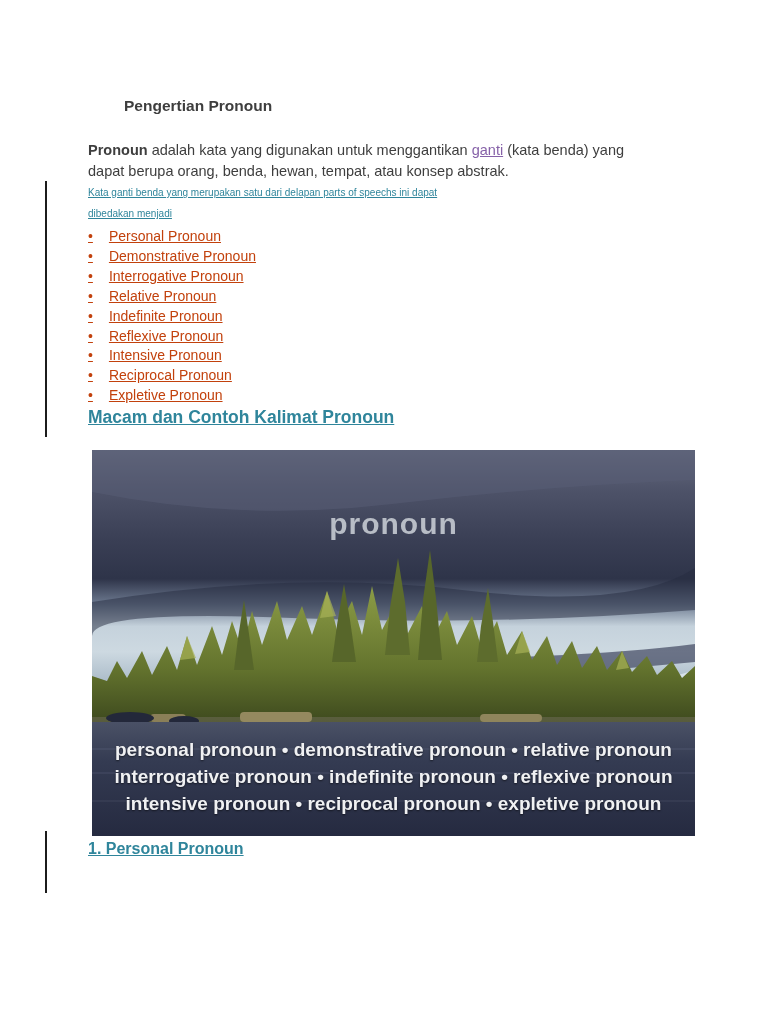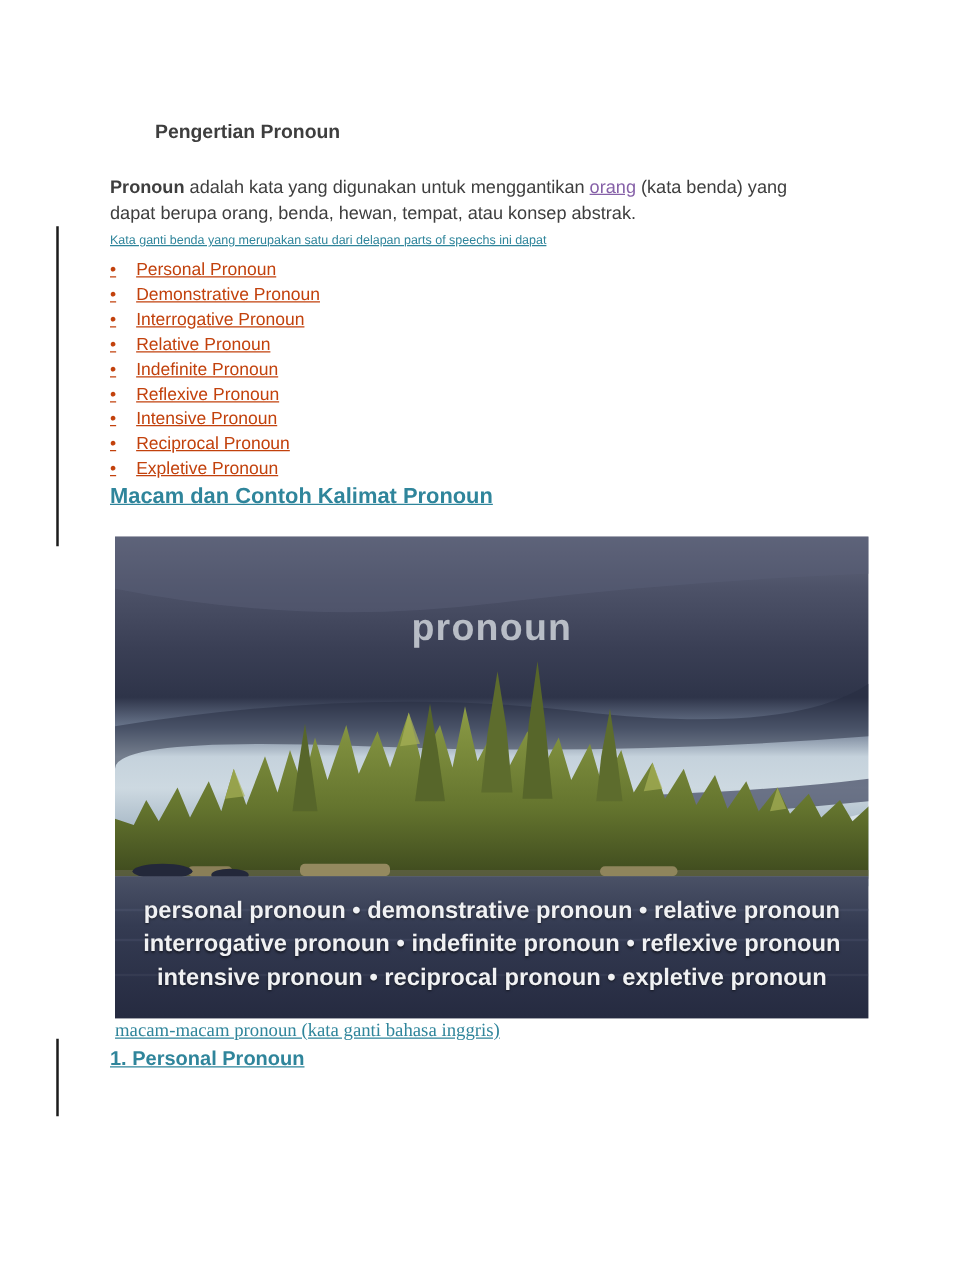--- a/index.html
+++ b/index.html
@@ -85,26 +85,27 @@
 
 <div class="page">
 
   <div class="change-bar bar1"></div>
   <div class="change-bar bar2"></div>
 
   <div class="content">
 
     <h1 class="title">Pengertian Pronoun</h1>
 
-    <p class="body-text"><b>Pronoun</b><span> adalah kata yang digunakan untuk menggantikan </span><a class="purple-link">orang</a><span> (kata benda) yang</span><br>
+    <p class="body-text"><b>Pronoun</b><span> adalah kata yang digunakan untuk menggantikan </span><a class="purple-link">ganti</a><span> (kata benda) yang</span><br>
       <span>dapat berupa orang, benda, hewan, tempat, atau konsep abstrak.</span>
     </p>
 
     <div class="teal-sentence">
       <a>Kata ganti benda yang merupakan satu dari delapan parts of speechs ini dapat</a>
+      <a>dibedakan menjadi</a>
     </div>
 
     <ul class="pronoun-list">
       <li><span class="blt">•</span><span class="lbl">Personal Pronoun</span></li>
       <li><span class="blt">•</span><span class="lbl">Demonstrative Pronoun</span></li>
       <li><span class="blt">•</span><span class="lbl">Interrogative Pronoun</span></li>
       <li><span class="blt">•</span><span class="lbl">Relative Pronoun</span></li>
       <li><span class="blt">•</span><span class="lbl">Indefinite Pronoun</span></li>
       <li><span class="blt">•</span><span class="lbl">Reflexive Pronoun</span></li>
       <li><span class="blt">•</span><span class="lbl">Intensive Pronoun</span></li>
@@ -170,18 +171,17 @@
       </svg>
 
       <div class="photo-title">pronoun</div>
       <div class="photo-lines">
         <div>personal pronoun • demonstrative pronoun • relative pronoun</div>
         <div>interrogative pronoun • indefinite pronoun • reflexive pronoun</div>
         <div>intensive pronoun • reciprocal pronoun  • expletive pronoun</div>
       </div>
     </div>
 
-    <div class="caption"><a>macam-macam pronoun (kata ganti bahasa inggris)</a></div>
 
     <h3 class="sub-heading"><a>1. Personal Pronoun</a></h3>
 
   </div>
 </div>
 
 </body></html>

